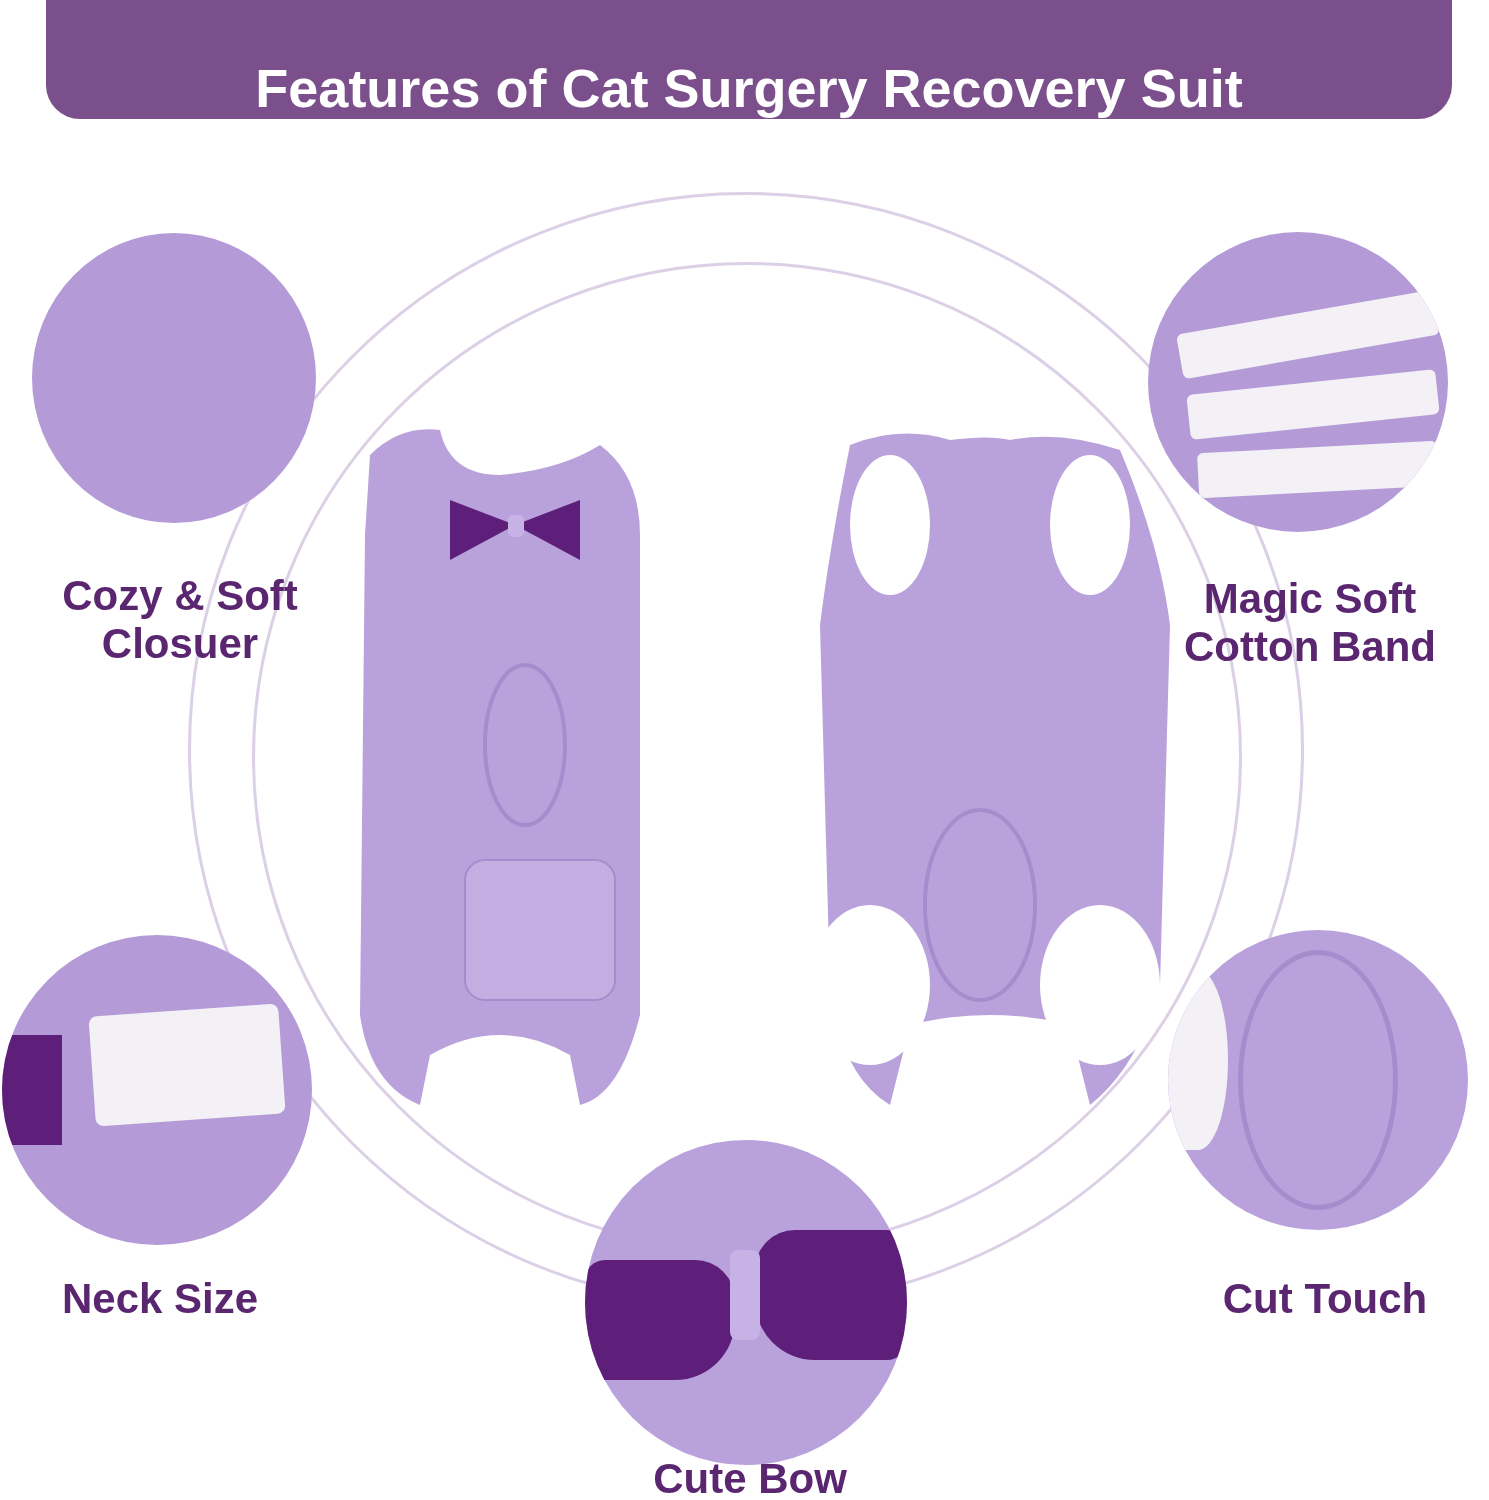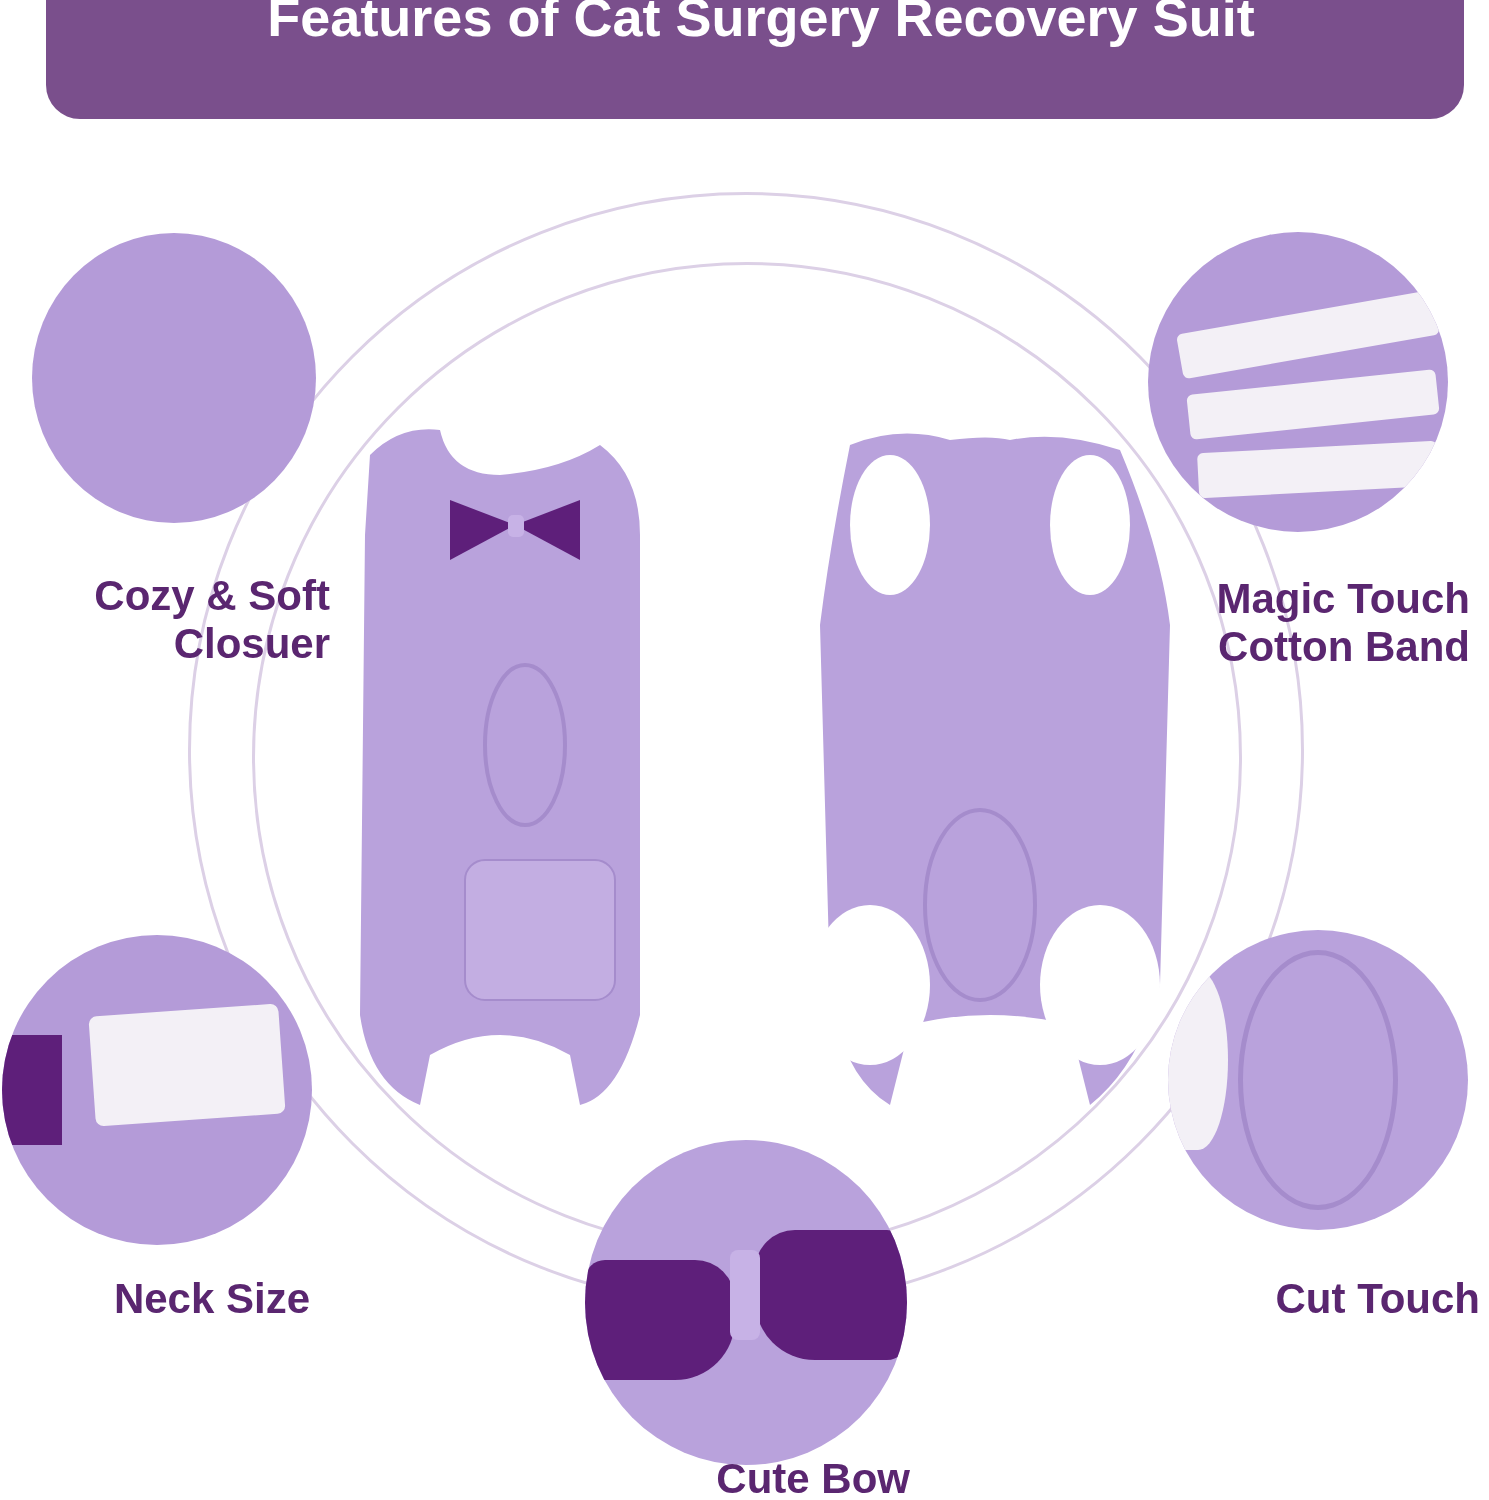--- a/index.html
+++ b/index.html
@@ -1,21 +1,21 @@
 <!DOCTYPE html>
 <html><head>
 <meta charset="utf-8">
 <style>
   html,body{margin:0;padding:0;background:#fff;}
   body{width:1489px;height:1500px;position:relative;overflow:hidden;font-family:"Liberation Sans",sans-serif;}
-  .banner{position:absolute;left:46px;top:0;width:1406px;height:119px;background:#7a4f8c;border-radius:0 0 34px 34px;display:flex;align-items:flex-start;justify-content:center;padding-left:12px;}
+  .banner{position:absolute;left:46px;top:0;width:1406px;height:119px;background:#7a4f8c;border-radius:0 0 34px 34px;display:flex;align-items:flex-end;justify-content:center;}
   .banner-title{color:#fff;font-weight:bold;font-size:54px;letter-spacing:0px;margin-top:-14px;}
   .ring{position:absolute;border-radius:50%;border:3px solid #dcd0e6;box-sizing:border-box;}
   .feature-circle{position:absolute;border-radius:50%;overflow:hidden;}
-  .label{position:absolute;color:#5a2670;font-weight:bold;font-size:42px;line-height:48px;text-align:right;}
+  .label{position:absolute;color:#5a2670;font-weight:bold;font-size:42px;line-height:48px;text-align:center;}
   .suit{position:absolute;}
 </style>
 </head>
 <body>
 
 <div class="banner">
   <div class="banner-title">Features of Cat Surgery Recovery Suit</div>
 </div>
 
 <div class="ring" style="left:188px;top:192px;width:1116px;height:1116px;"></div>
@@ -43,21 +43,21 @@
   <div>Cozy &amp; Soft</div>
   <div>Closuer</div>
 </div>
 
 <div class="feature-circle" style="left:1148px;top:232px;width:300px;height:300px;background:#b49bd8;">
   <div style="position:absolute;left:30px;top:80px;width:260px;height:45px;background:#f3f0f6;transform:rotate(-10deg);border-radius:6px;"></div>
   <div style="position:absolute;left:40px;top:150px;width:250px;height:45px;background:#f3f0f6;transform:rotate(-6deg);border-radius:6px;"></div>
   <div style="position:absolute;left:50px;top:215px;width:240px;height:45px;background:#f3f0f6;transform:rotate(-3deg);border-radius:6px;"></div>
 </div>
 <div class="label" style="left:1150px;top:575px;width:320px;">
-  <div>Magic Touch</div>
+  <div>Magic Soft</div>
   <div>Cotton Band</div>
 </div>
 
 <div class="feature-circle" style="left:2px;top:935px;width:310px;height:310px;background:#b49bd8;">
   <div style="position:absolute;left:0;top:100px;width:60px;height:110px;background:#5e1f7a;"></div>
   <div style="position:absolute;left:90px;top:75px;width:190px;height:110px;background:#f3f0f6;border-radius:8px;transform:rotate(-4deg);"></div>
 </div>
 <div class="label" style="left:10px;top:1275px;width:300px;">
   <div>Neck Size</div>
 </div>

